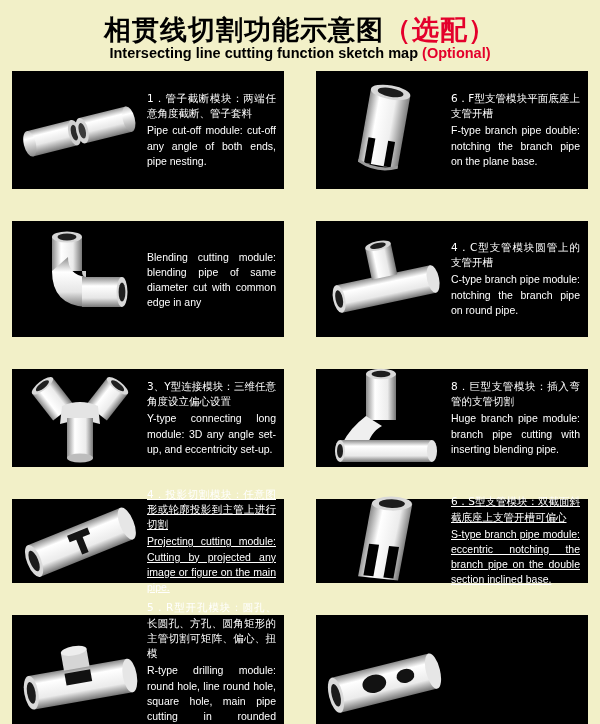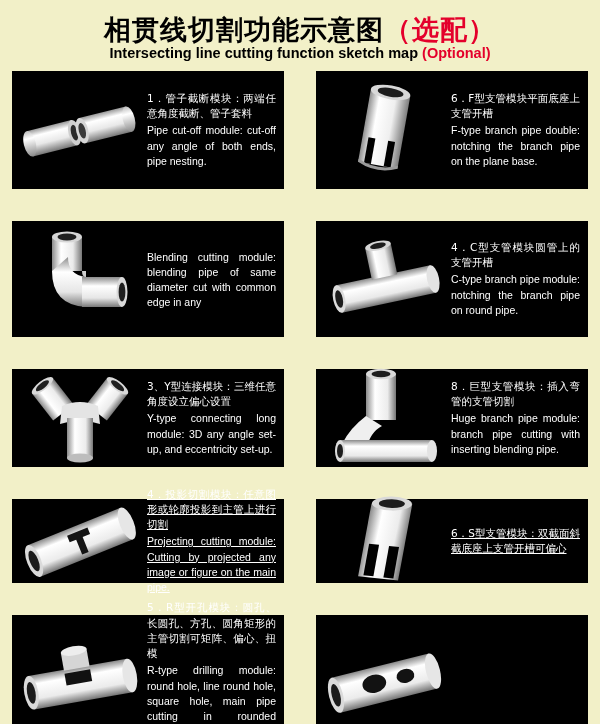--- a/index.html
+++ b/index.html
@@ -328,20 +328,21 @@
             <path d="M38 18 L78 10 L80 88 L40 92 Z" fill="url(#g9)"></path>
             <ellipse cx="58" cy="14" rx="20" ry="7" fill="#d8d8d8" transform="rotate(-11 58 14)"></ellipse>
             <ellipse cx="58" cy="14" rx="13" ry="4.4" fill="#1d1d1d" transform="rotate(-11 58 14)"></ellipse>
             <path d="M44 58 l10 -1 l1 32 l-10 1 z" fill="#000"></path>
             <path d="M64 56 l10 -1 l1 32 l-10 1 z" fill="#000"></path>
           </g>
         </svg>
       </div>
       <div class="txt">
         <div class="t-cn">6．S型支管模块：双截面斜截底座上支管开槽可偏心</div>
+        <div class="t-en">S-type branch pipe module: eccentric notching the branch pipe on the double section inclined base.</div>
       </div>
     </div>
 
     <div class="cell r5">
       <div class="art">
         <svg width="118" height="110" viewBox="0 0 118 110">
           <defs>
             <linearGradient id="g5" x1="0" y1="0" x2="0" y2="1">
               <stop offset="0%" stop-color="#8a8a8a"></stop>
                 <stop offset="26%" stop-color="#ffffff"></stop>

